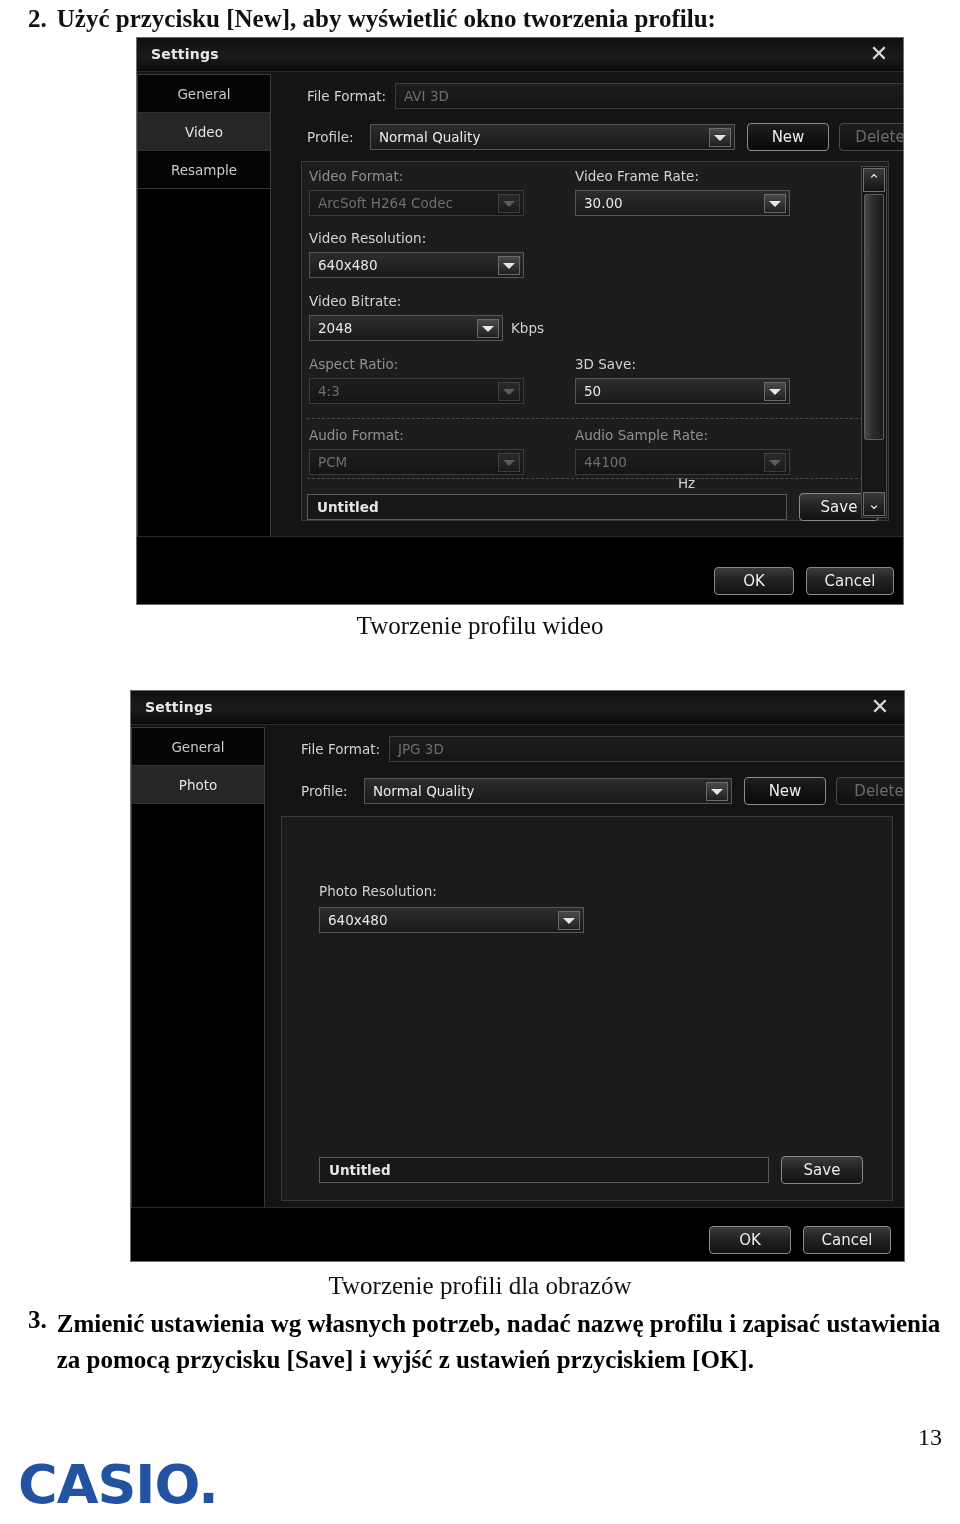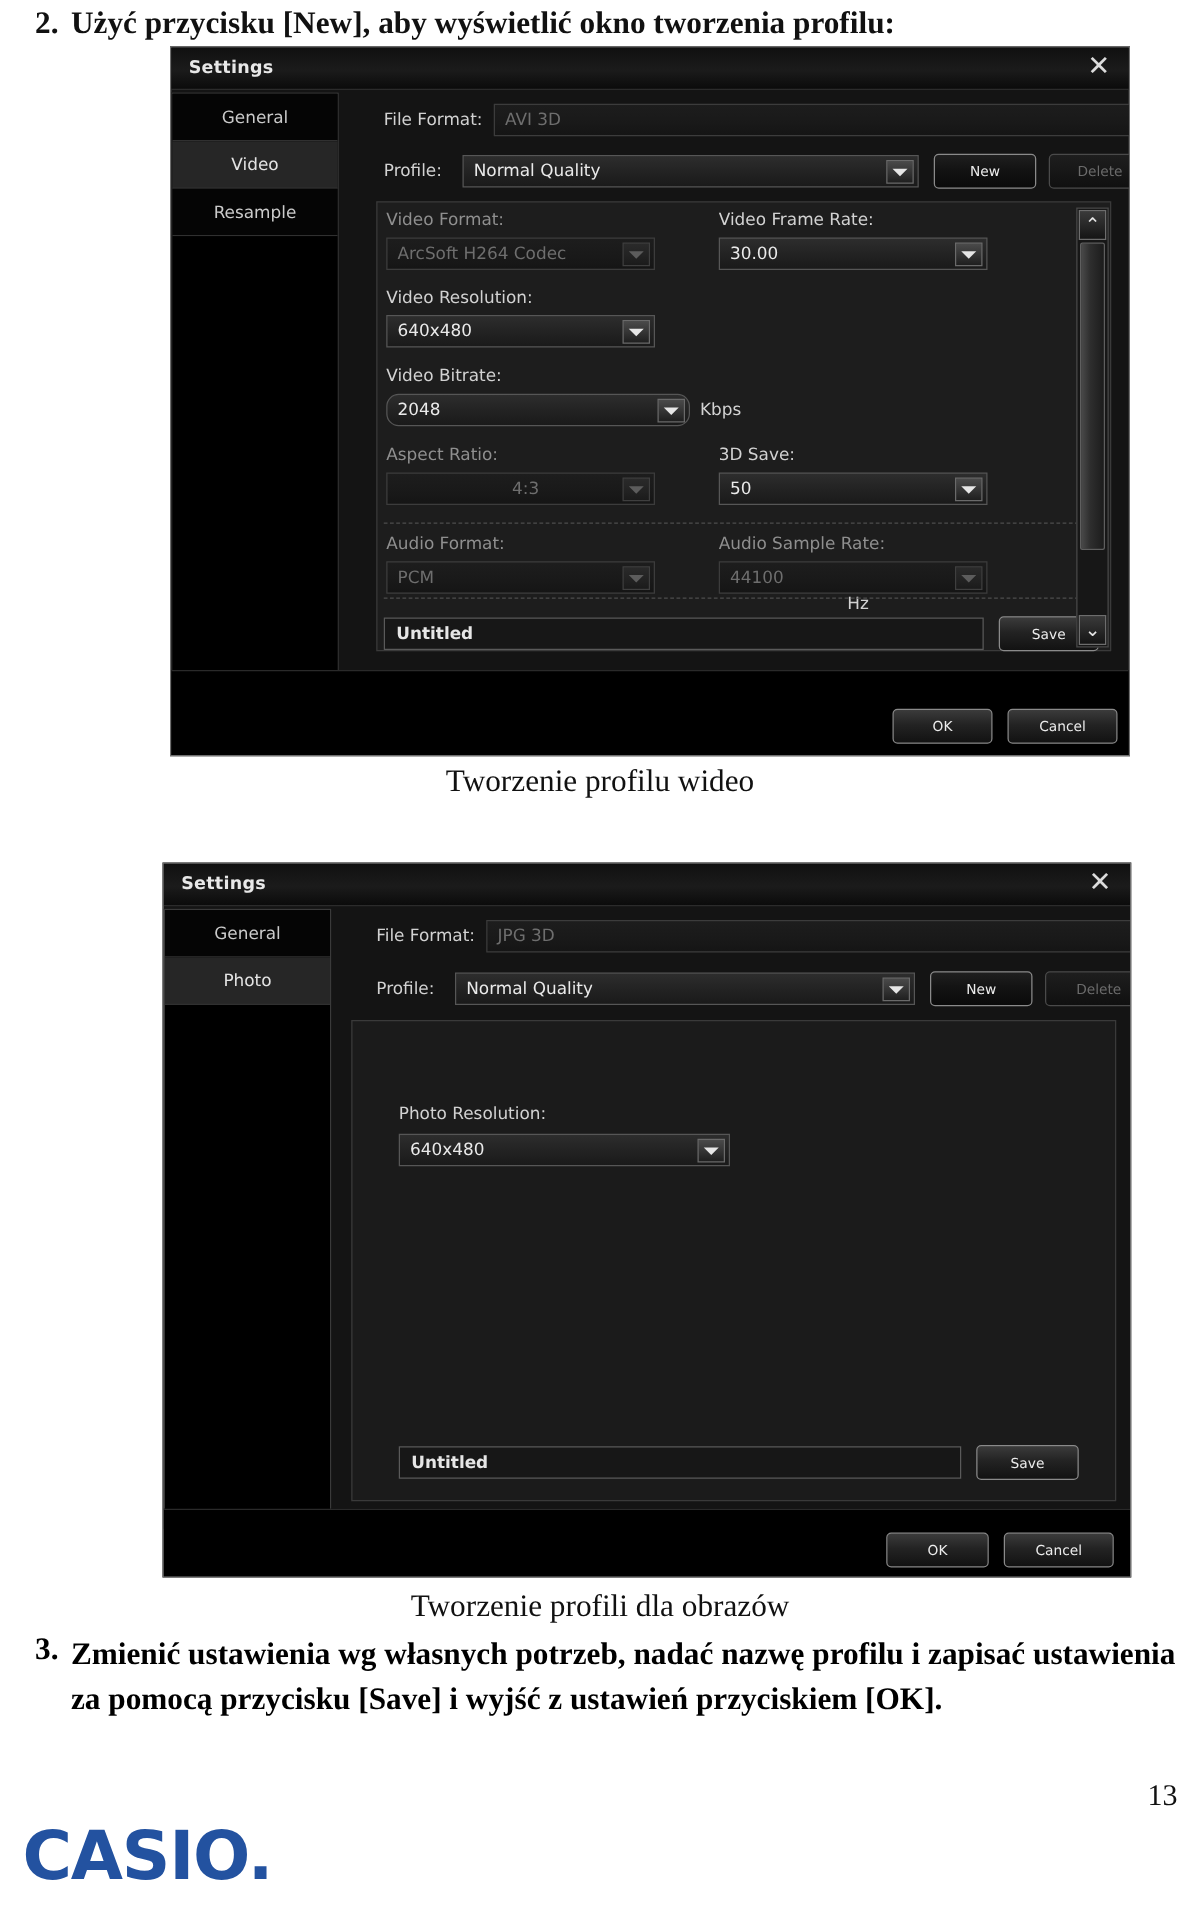--- a/index.html
+++ b/index.html
@@ -194,21 +194,21 @@
   }
 
   
   .btn {
     height: 28px;
     min-width: 72px;
     background: linear-gradient(180deg,#3b3b3b 0%,#232323 45%,#121212 100%);
     border: 1px solid #8a8a8a;
     border-radius: 4px;
     color: #ececec;
-    font-size: 11px;
+    font-size: 15px;
     display: flex; align-items: center; justify-content: center;
     cursor: pointer;
   }
   .btn.dark {
     background: linear-gradient(180deg,#1f1f1f 0%,#131313 45%,#0a0a0a 100%);
   }
   .btn.disabled {
     border-color: #4a4a4a;
     color: #6b6b6b;
     background: linear-gradient(180deg,#1e1e1e 0%,#171717 50%,#101010 100%);
@@ -331,33 +331,33 @@
         <span class="val">640x480</span>
         <span class="arrow">
             <i></i>
           </span>
       </div>
     </div>
 
     <div class="row" style="left:172px; top:255px; display:block;">
       <div class="lbl">Video Bitrate:</div>
       <div style="display:flex; align-items:center; margin-top:6px;">
-        <div class="combo" style="width:243px;border-radius:10px;">
+        <div class="combo" style="width:194px;">
           <span class="val">2048</span>
           <span class="arrow">
               <i></i>
             </span>
         </div>
         <span class="lbl" style="margin-left:8px;">Kbps</span>
       </div>
     </div>
 
     <div class="row" style="left:172px; top:318px; display:block;">
       <div class="lbl dim">Aspect Ratio:</div>
-      <div class="combo disabled" style="width:215px; margin-top:6px;justify-content:center;">
+      <div class="combo disabled" style="width:215px; margin-top:6px;">
         <span class="val">4:3</span>
         <span class="arrow">
             <i></i>
           </span>
       </div>
     </div>
 
     <div class="row" style="left:438px; top:318px; display:block;">
       <div class="lbl">3D Save:</div>
       <div class="combo" style="width:215px; margin-top:6px;">

